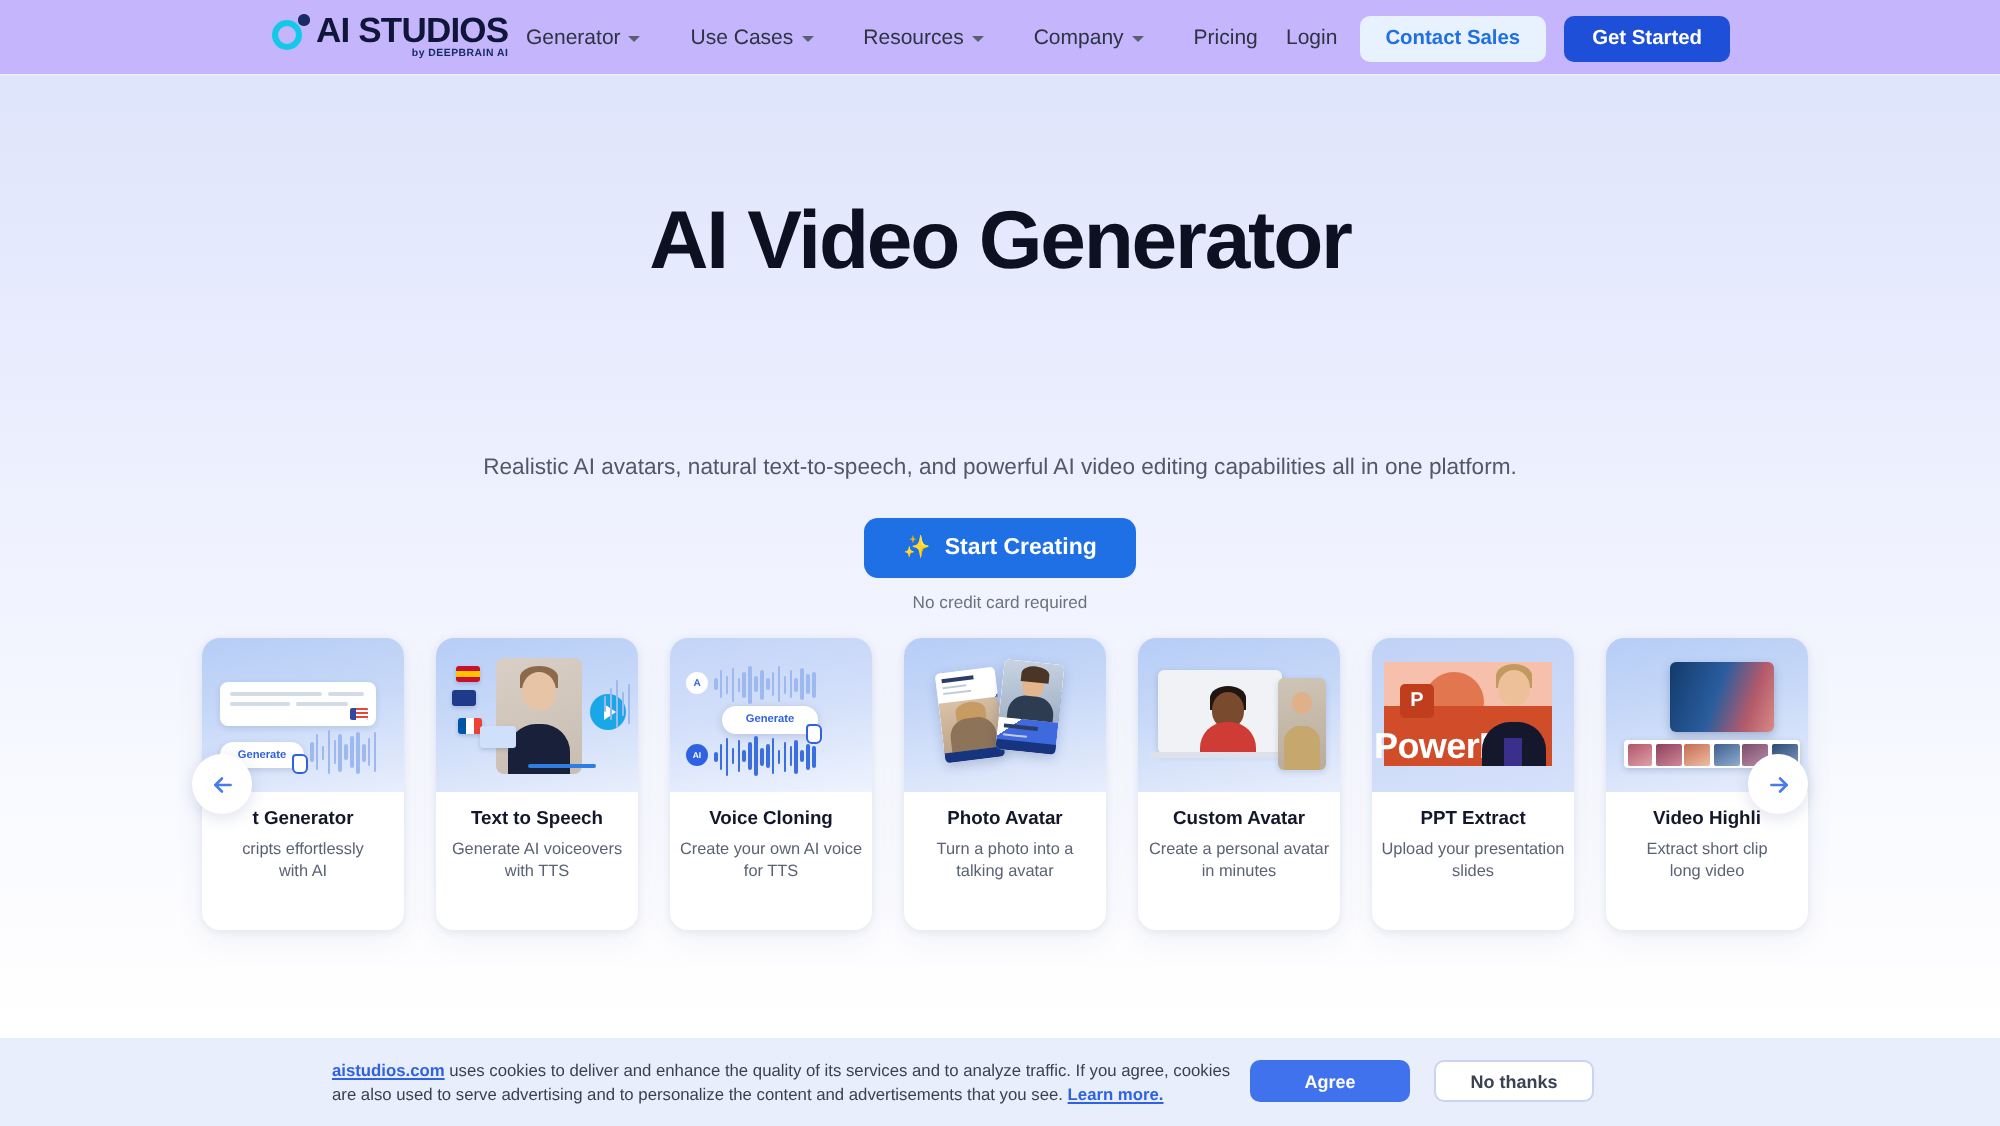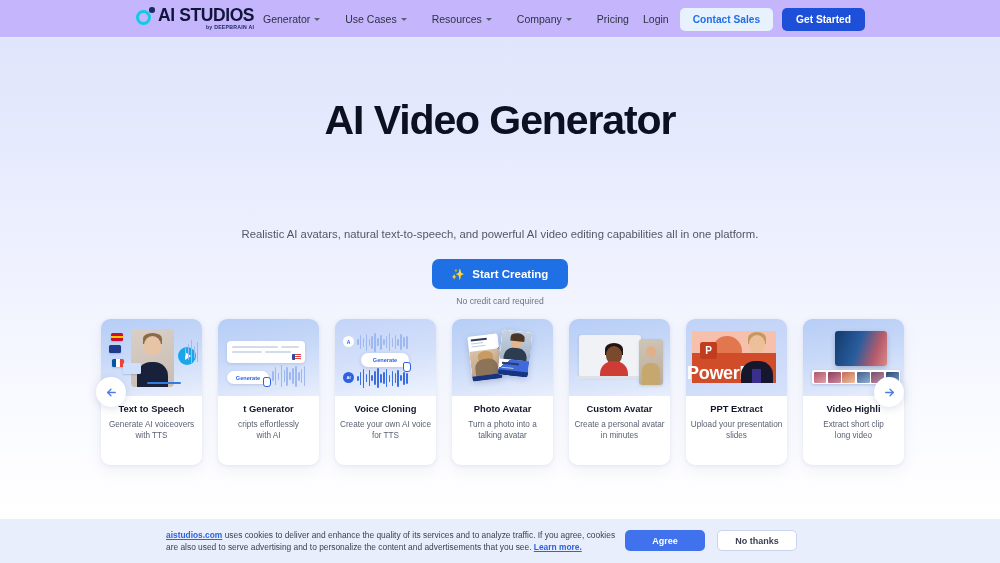--- a/index.html
+++ b/index.html
@@ -380,50 +380,20 @@
 
     <div class="cta-wrap">
       <button class="btn-start">
         <span class="sparkle">✨</span>
         <span>Start Creating</span>
       </button>
       <div class="nocard">No credit card required</div>
     </div>
 
     <div class="carousel" style="margin-left:-34px;">
-
-      <div class="card">
-        <div class="card-media">
-          <div class="tts-photo">
-            <div class="tts-hair"></div>
-            <div class="tts-head"></div>
-            <div class="tts-body"></div>
-          </div>
-          <div class="flagchip" style="left:10px;top:14px;background:linear-gradient(180deg,#c8102e 33%,#ffc400 33% 66%,#c8102e 66%);"></div>
-          <div class="flagchip" style="left:8px;top:26px;background:#1f3a8a;"></div>
-          <div class="flagchip" style="left:11px;top:40px;background:linear-gradient(90deg,#0055a4 33%,#fff 33% 66%,#ef4135 66%);"></div>
-          <div class="flagchip" style="left:22px;top:44px;width:18px;height:11px;background:#cfe0fb;"></div>
-          <div class="tts-play"></div>
-          <div class="tts-bar"></div>
-          <div class="wave" style="right:4px;top:14px;height:38px;">
-            <i style="height:8px"></i>
-              <i style="height:16px"></i>
-              <i style="height:24px"></i>
-              <i style="height:12px"></i>
-              <i style="height:20px"></i>
-          </div>
-        </div>
-        <div class="card-body">
-          <div class="card-title">Text to Speech</div>
-          <div class="card-desc">
-            <span>Generate AI voiceovers</span><br>
-            <span>with TTS</span>
-          </div>
-        </div>
-      </div>
 
       <div class="card">
         <div class="card-media">
           <div class="sg-input">
             <div class="sg-line" style="left:5px;top:5px;width:46px;"></div>
             <div class="sg-line" style="left:54px;top:5px;width:18px;"></div>
             <div class="sg-line" style="left:5px;top:10px;width:30px;"></div>
             <div class="sg-line" style="left:38px;top:10px;width:26px;"></div>
             <div class="sg-flag"></div>
           </div>
@@ -442,20 +412,50 @@
               <i style="height:9px"></i>
               <i style="height:14px"></i>
               <i style="height:20px"></i>
           </div>
         </div>
         <div class="card-body">
           <div class="card-title">t Generator</div>
           <div class="card-desc">
             <span>cripts effortlessly</span><br>
             <span>with AI</span>
+          </div>
+        </div>
+      </div>
+
+      <div class="card">
+        <div class="card-media">
+          <div class="tts-photo">
+            <div class="tts-hair"></div>
+            <div class="tts-head"></div>
+            <div class="tts-body"></div>
+          </div>
+          <div class="flagchip" style="left:10px;top:14px;background:linear-gradient(180deg,#c8102e 33%,#ffc400 33% 66%,#c8102e 66%);"></div>
+          <div class="flagchip" style="left:8px;top:26px;background:#1f3a8a;"></div>
+          <div class="flagchip" style="left:11px;top:40px;background:linear-gradient(90deg,#0055a4 33%,#fff 33% 66%,#ef4135 66%);"></div>
+          <div class="flagchip" style="left:22px;top:44px;width:18px;height:11px;background:#cfe0fb;"></div>
+          <div class="tts-play"></div>
+          <div class="tts-bar"></div>
+          <div class="wave" style="right:4px;top:14px;height:38px;">
+            <i style="height:8px"></i>
+              <i style="height:16px"></i>
+              <i style="height:24px"></i>
+              <i style="height:12px"></i>
+              <i style="height:20px"></i>
+          </div>
+        </div>
+        <div class="card-body">
+          <div class="card-title">Text to Speech</div>
+          <div class="card-desc">
+            <span>Generate AI voiceovers</span><br>
+            <span>with TTS</span>
           </div>
         </div>
       </div>
 
       <div class="card">
         <div class="card-media" style="background:linear-gradient(170deg,#c3d4f8 0%,#d4e0fa 50%,#eef3fe 100%);">
           <div class="vc-badge" style="left:8px;top:17px;background:#fff;color:#2f62e0;">A</div>
           <div class="wave" style="left:22px;top:13px;height:20px;">
             <i style="height:6px"></i>
               <i style="height:14px"></i>

